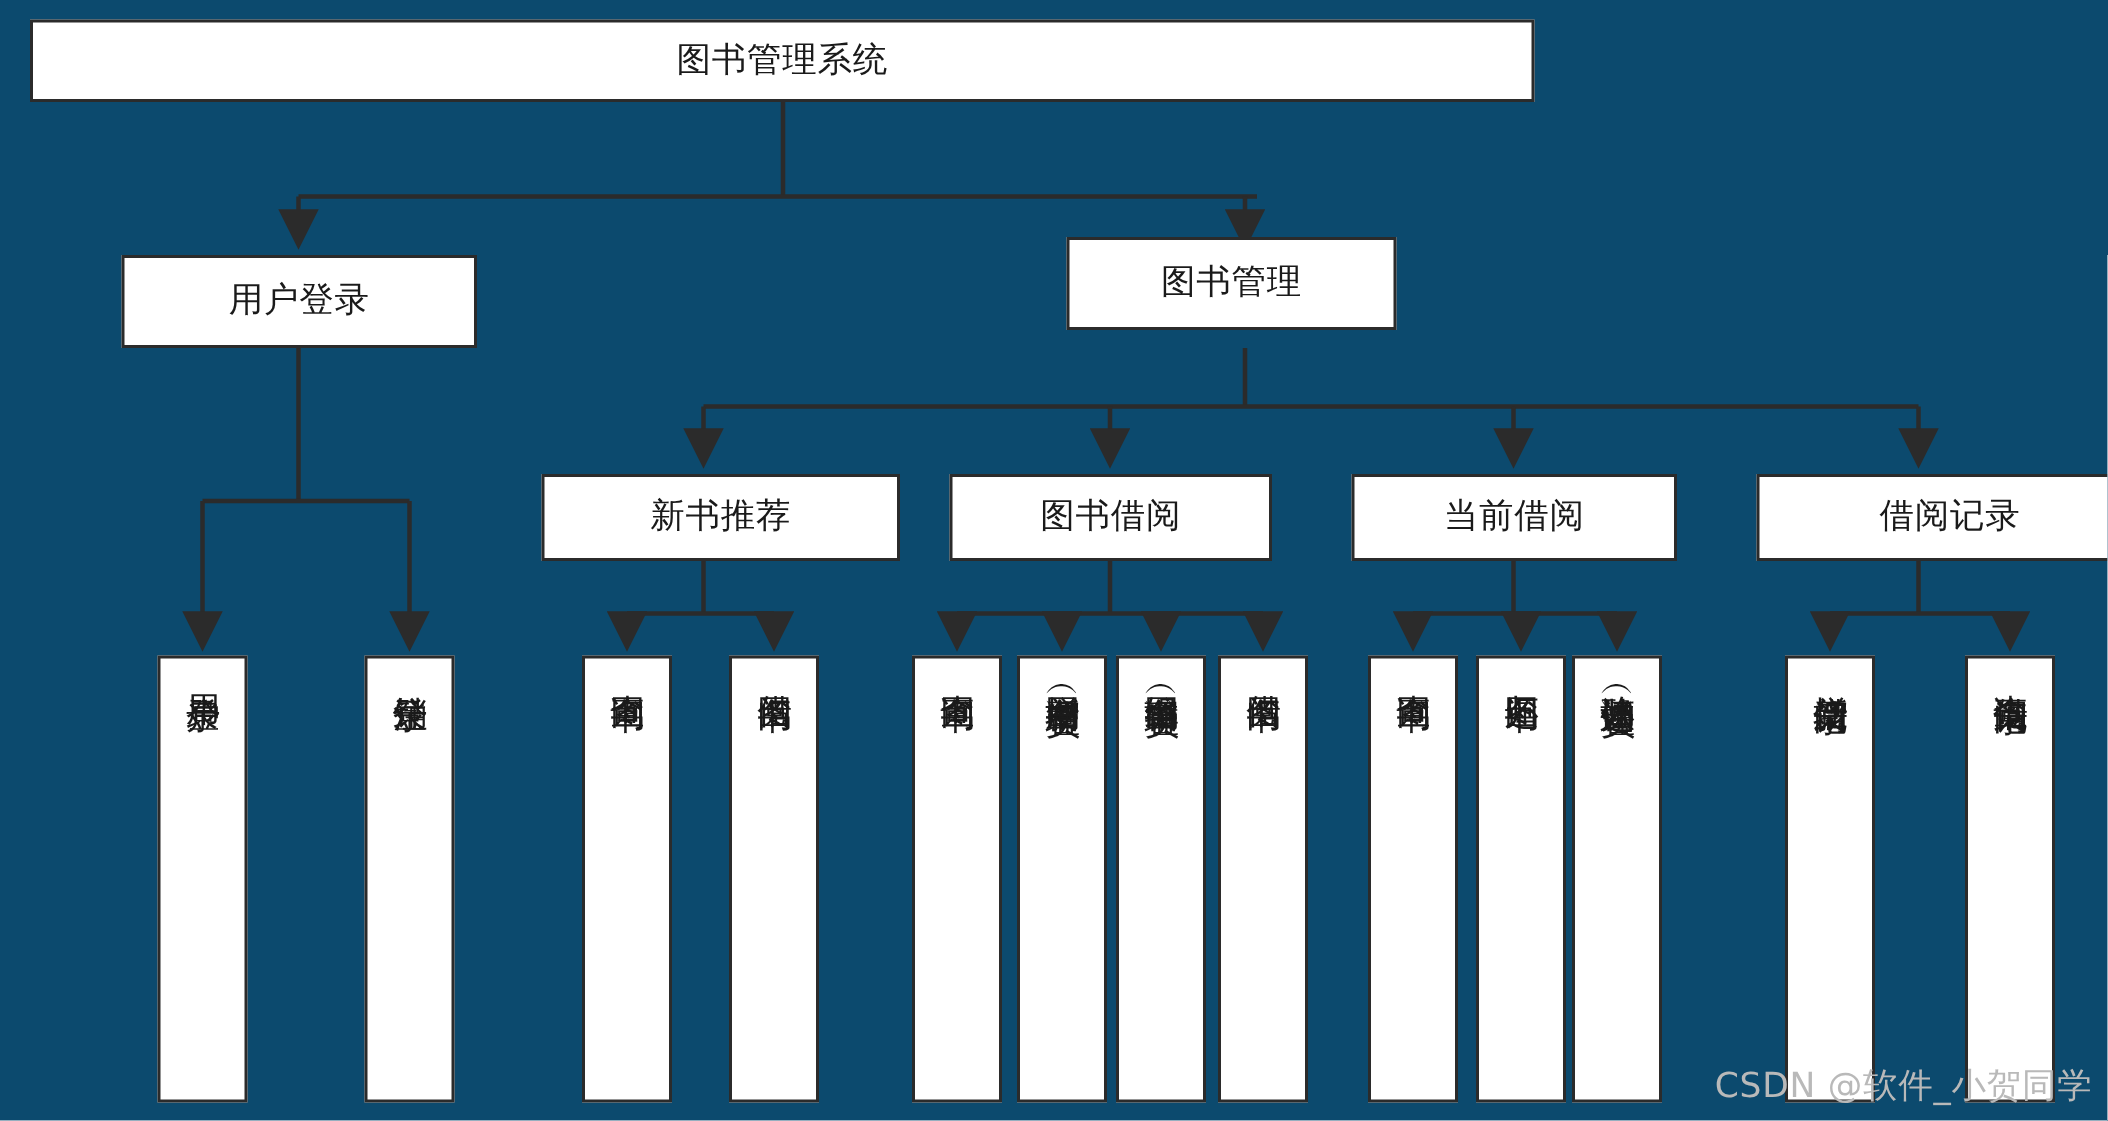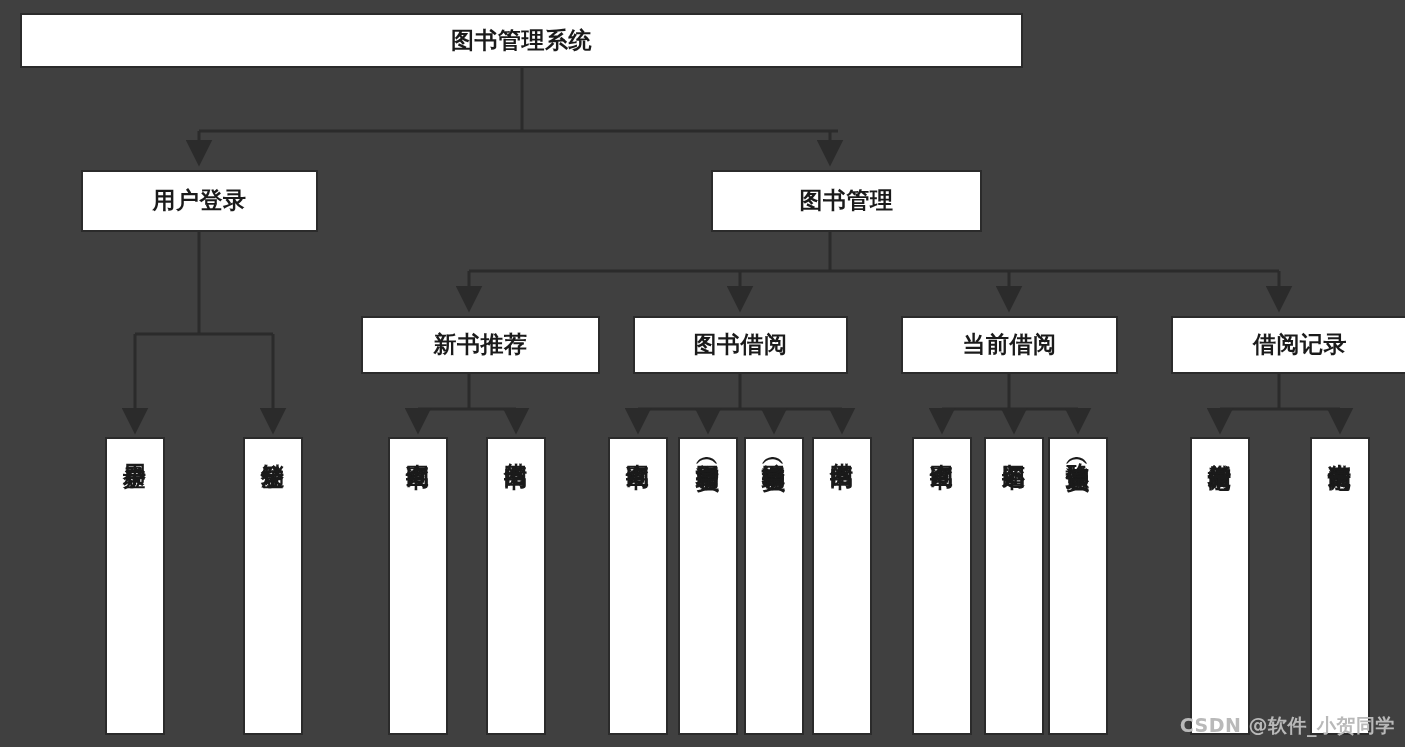--- a/index.html
+++ b/index.html
@@ -8,23 +8,22 @@
     padding: 0;
     background: #ffffff;
   }
   body {
     font-family: "DejaVu Sans", "Liberation Sans", sans-serif;
   }
   #diagram-root {
     position: relative;
     width: 1405px;
     height: 747px;
-    background: #404040;
+    background: #0c4a6e;
     overflow: hidden;
-    font-weight: bold;
   }
   #diagram-svg {
     position: absolute;
     left: 0;
     top: 0;
     width: 1405px;
     height: 747px;
   }
   .node {
     position: absolute;
@@ -56,21 +55,21 @@
     text-orientation: upright;
     font-size: 23px;
     letter-spacing: 1px;
     line-height: 1.05;
     white-space: nowrap;
   }
   #watermark {
     position: absolute;
     right: 10px;
     bottom: 8px;
-    font-size: 19px;
+    font-size: 23px;
     color: #b9b9b9;
     white-space: nowrap;
     letter-spacing: 0.5px;
     pointer-events: none;
     text-align: center;
   }
 </style>
 </head>
 <body>
 
@@ -126,21 +125,21 @@
     </g>
   </svg>
 
   <div class="node horizontal" style="left: 20px; top: 13px; width: 1003px; height: 55px;">
     <span class="node-label">图书管理系统</span>
   </div>
 
   <div class="node horizontal" style="left: 81px; top: 170px; width: 237px; height: 62px;">
     <span class="node-label">用户登录</span>
   </div>
-  <div class="node horizontal" style="left: 711px; top: 170px; width: 271px; height: 62px;">
+  <div class="node horizontal" style="left: 711px; top: 158px; width: 220px; height: 62px;">
     <span class="node-label">图书管理</span>
   </div>
 
   <div class="node horizontal" style="left: 361px; top: 316px; width: 239px; height: 58px;">
     <span class="node-label">新书推荐</span>
   </div>
   <div class="node horizontal" style="left: 901px; top: 316px; width: 217px; height: 58px;">
     <span class="node-label">当前借阅</span>
   </div>
   <div class="node horizontal" style="left: 633px; top: 316px; width: 215px; height: 58px;">

